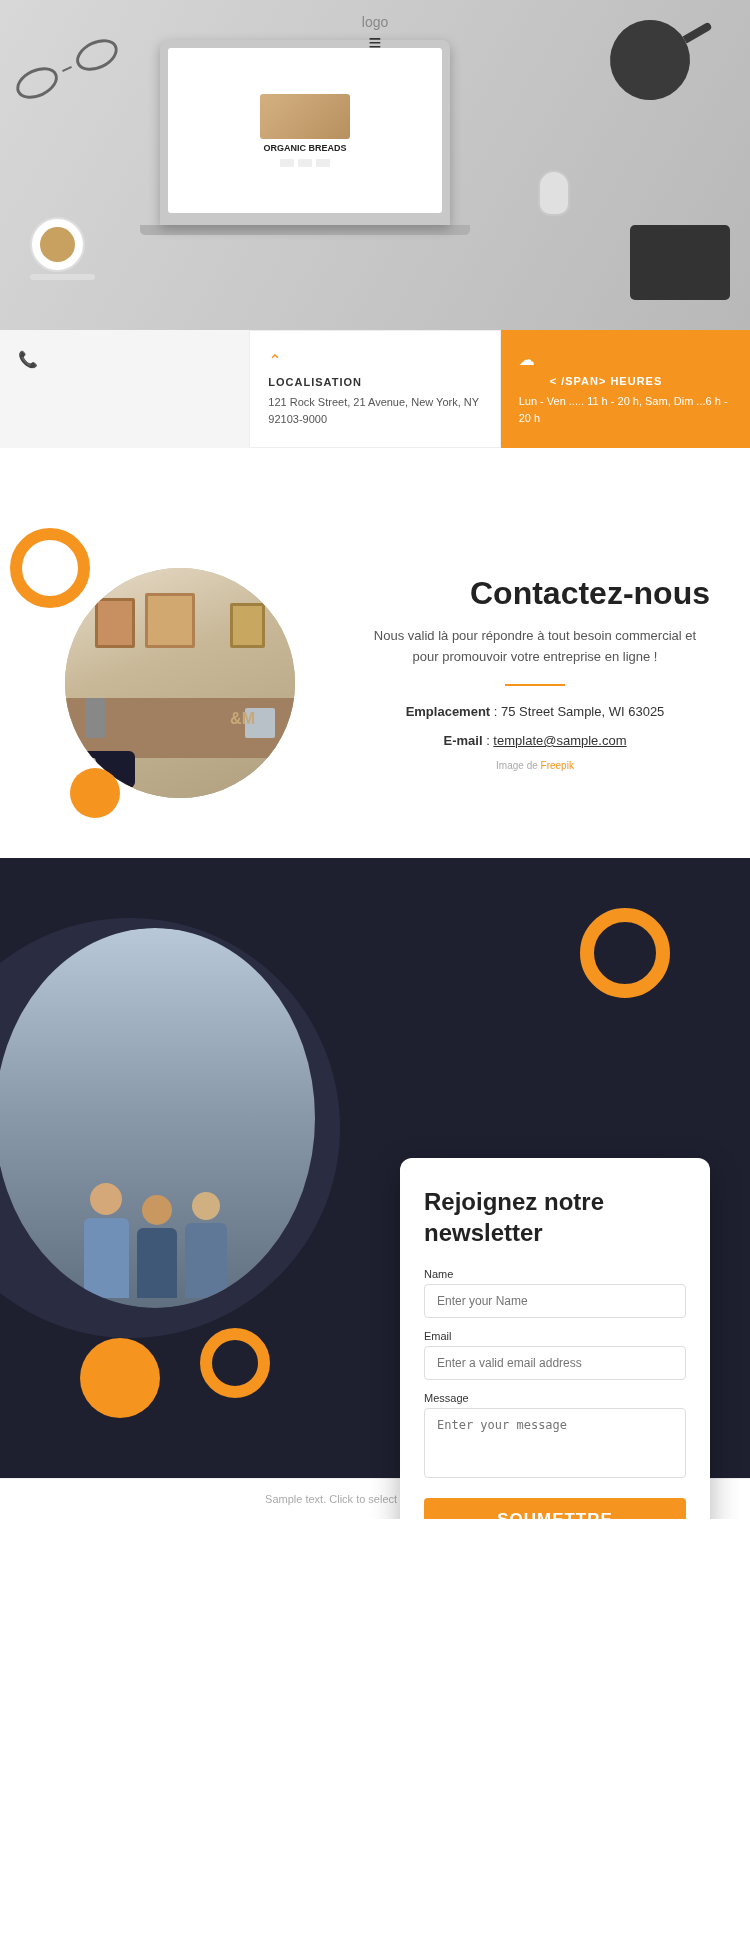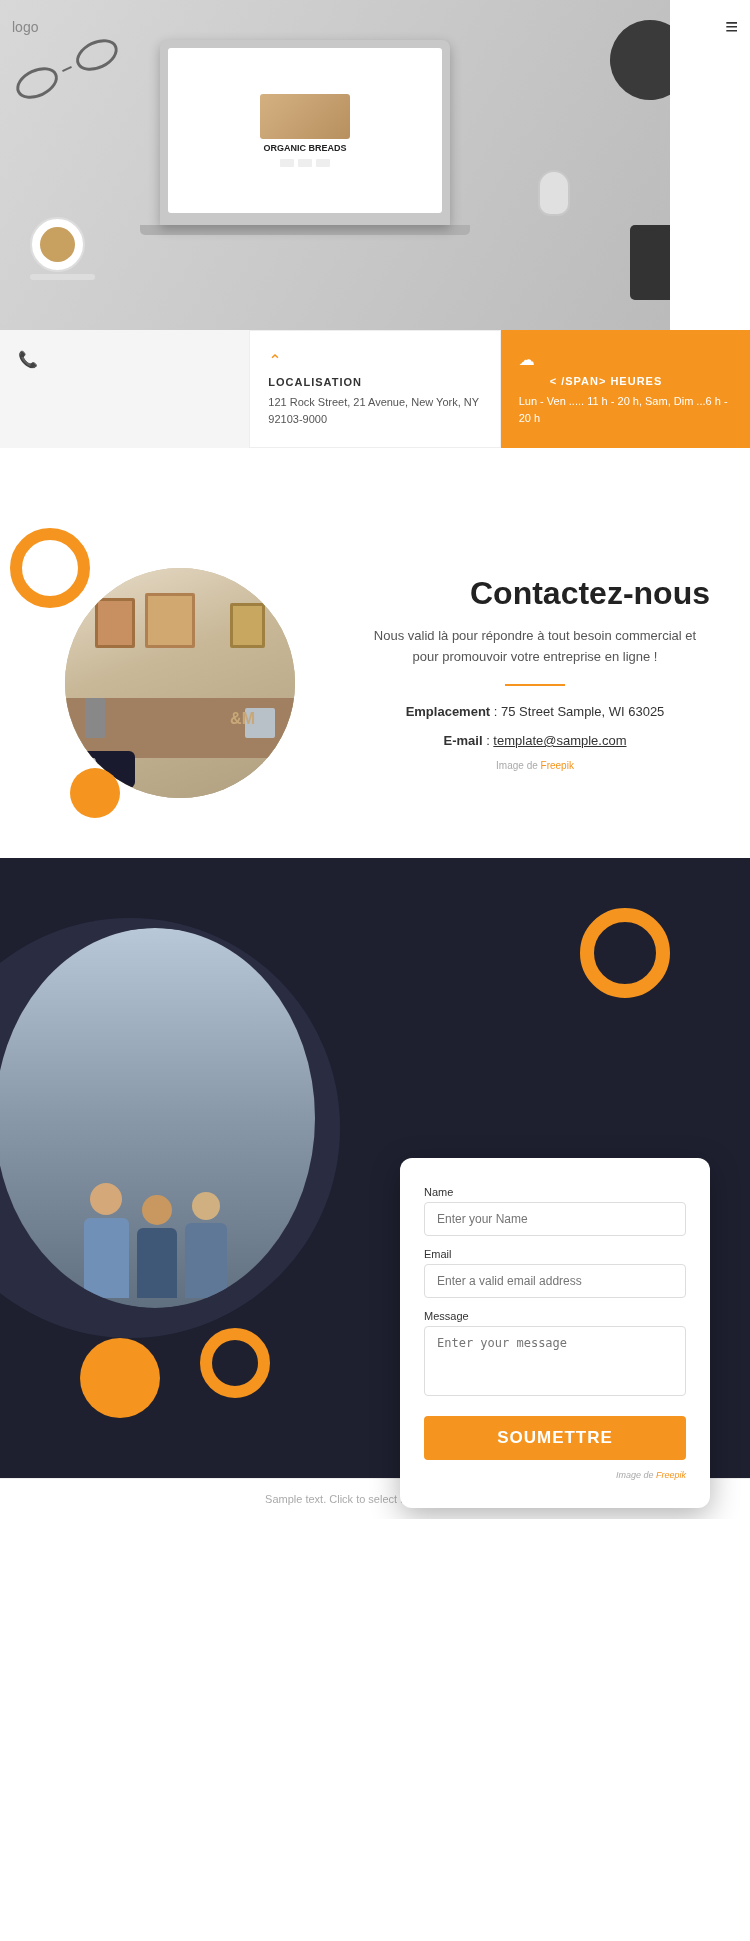--- a/index.html
+++ b/index.html
@@ -7,27 +7,28 @@
 
     
     .header {
       display: flex;
       justify-content: space-between;
       align-items: center;
       padding: 14px 12px;
       position: absolute;
       top: 0; left: 0; right: 0;
       z-index: 10;
+      flex-direction: column;
     }
     .logo { font-size: 14px; color: #888; }
     .hamburger { font-size: 22px; color: #333; cursor: pointer; }
 
     
     .hero {
-      width: 670px;
+      width: 750px;
       height: 330px;
       background: #7f1d1d;
       position: relative;
       overflow: hidden;
     }
     
     .laptop-container {
       position: relative;
       width: 750px;
       height: 330px;
@@ -455,20 +456,21 @@
         </div>
         <div style="display:flex;flex-direction:column;align-items:center;">
           <div style="width:28px;height:28px;border-radius:50%;background:#d0b080;"></div>
           <div style="width:42px;height:75px;background:#607898;border-radius:6px 6px 0 0;margin-top:3px;"></div>
         </div>
       </div>
     </div>
   </div>
 
   <div class="newsletter-form-container">
+    <div class="newsletter-title">Rejoignez notre newsletter</div>
 
     <label class="form-label">Name</label>
     <input class="form-input" type="text" placeholder="Enter your Name" style="">
 
     <label class="form-label">Email</label>
     <input class="form-input" type="email" placeholder="Enter a valid email address" style="">
 
     <label class="form-label">Message</label>
     <textarea class="form-textarea" placeholder="Enter your message" style=""></textarea>
 

